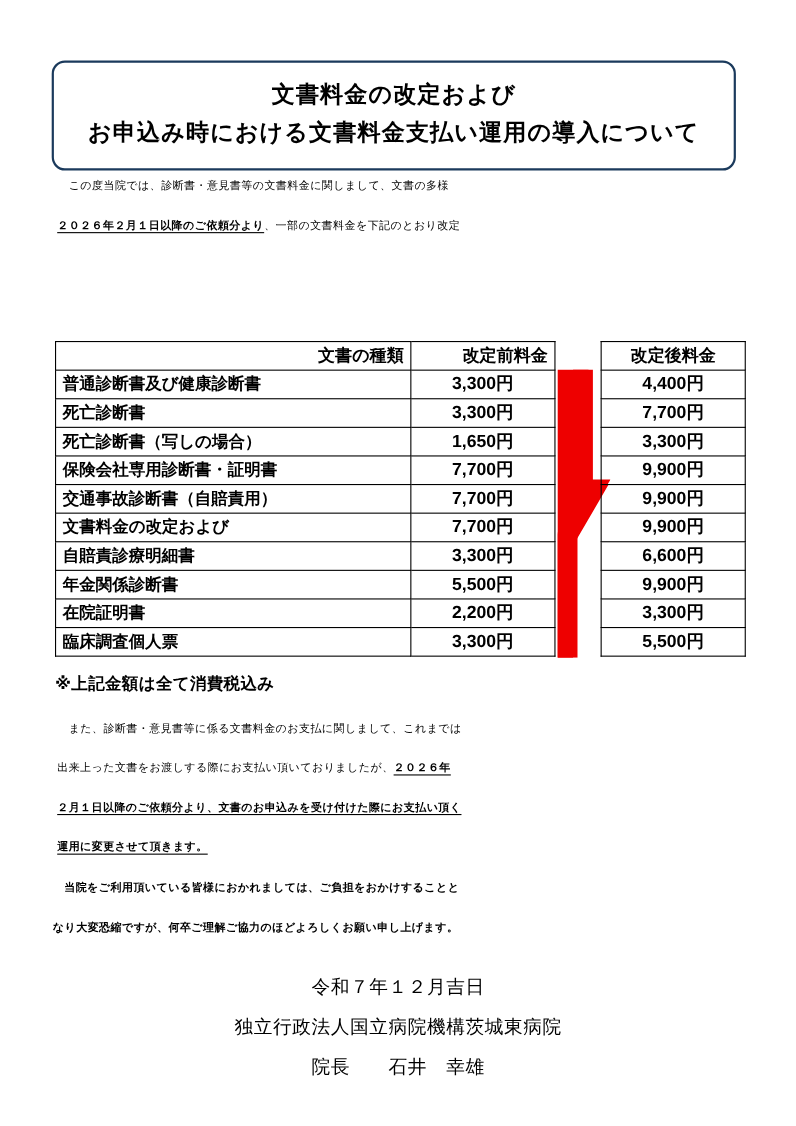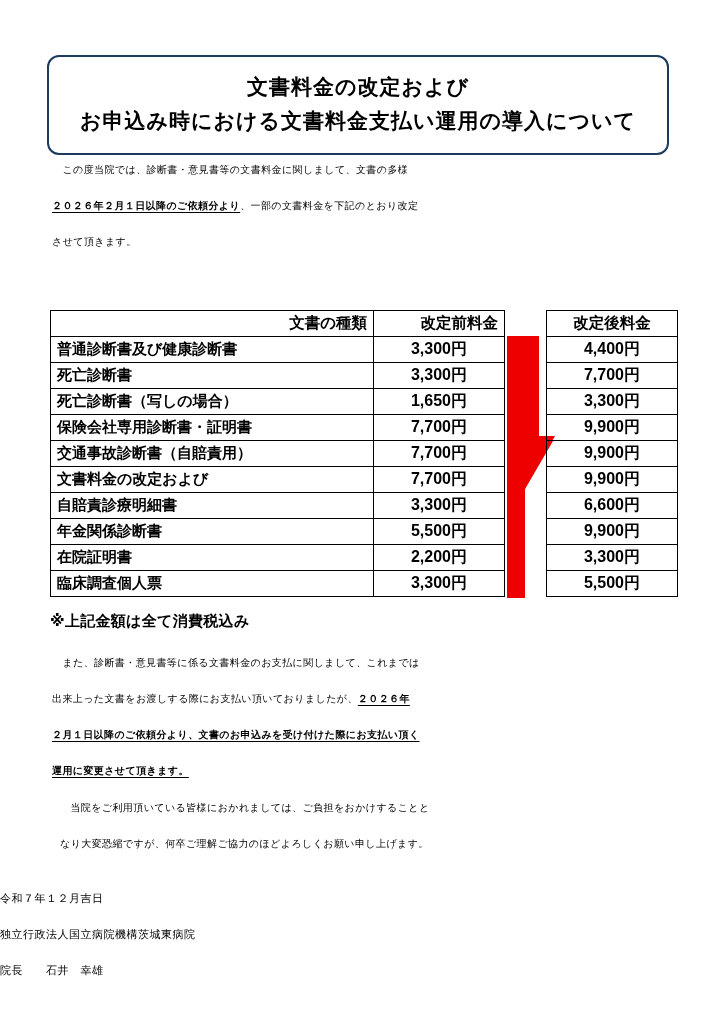--- a/index.html
+++ b/index.html
@@ -127,54 +127,54 @@
   }
 
   #para2 {
     left: 52px;
     top: 645px;
     width: 625px;
   }
   #para2 .l { display: block; white-space: nowrap; }
 
   #para3 {
-    left: 60px;
+    left: 48px;
     top: 790px;
     width: 625px;
+    font-weight: bold;
   }
   #para3 .l { display: block; white-space: nowrap; }
 
   
   .sign {
     position: absolute;
     left: 0;
     width: 724px;
-    text-align: left;
-    font-size: 11px;
+    text-align: center;
+    font-size: 17px;
     line-height: 36px;
     letter-spacing: 0.5px;
   }
   #sign1 { top: 880px; }
   #sign2 { top: 916px; }
   #sign3 { top: 952px; }
 </style>
 </head>
 <body>
 
 <div class="page">
 
   <div class="title-box">
     <div class="title-line">文書料金の改定および</div>
     <div class="title-line">お申込み時における文書料金支払い運用の導入について</div>
   </div>
 
   <div class="para" id="para1">
     <span class="l">　この度当院では、診断書・意見書等の文書料金に関しまして、文書の多様</span>
     <span class="l"><span class="u-bold">２０２６年２月１日以降のご依頼分より</span><span>、一部の文書料金を下記のとおり改定</span></span>
-    <span class="l">させて頂きます。</span>
   </div>
 
   <div class="table-wrap">
     <table class="fees">
       <thead>
         <tr>
           <th class="col-kind">文書の種類</th>
           <th class="col-price">改定前料金</th>
         </tr>
       </thead>

